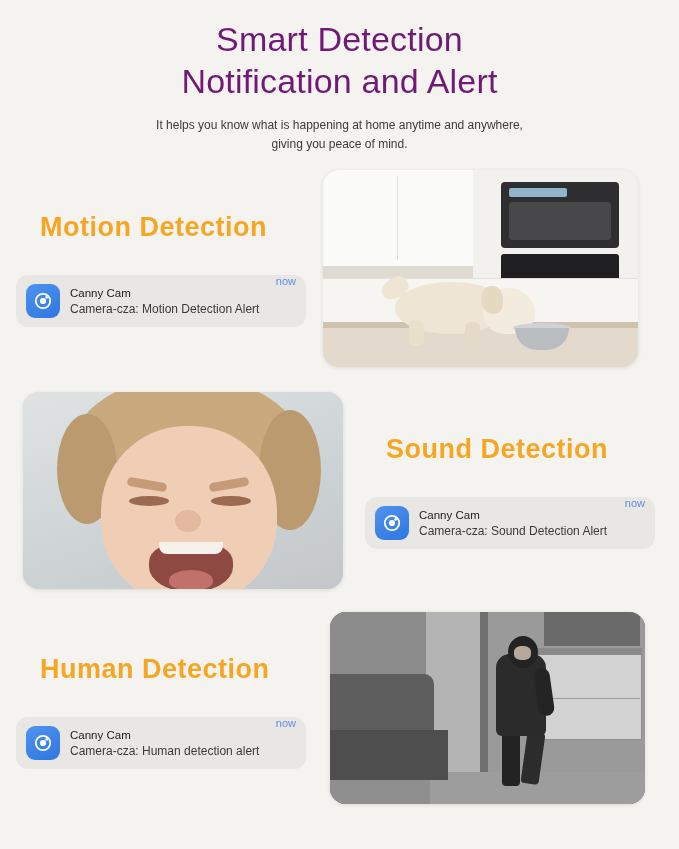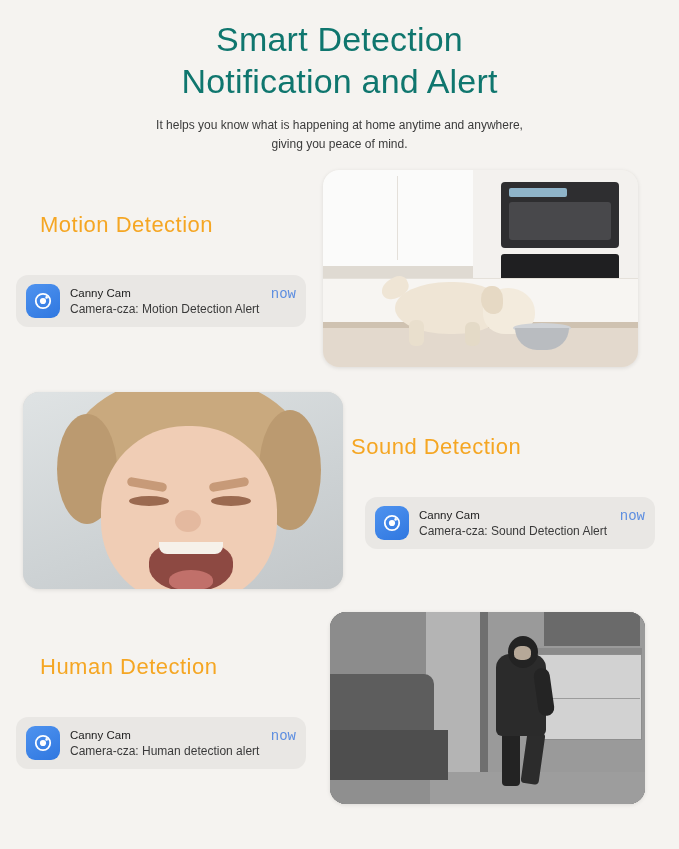--- a/index.html
+++ b/index.html
@@ -16,21 +16,21 @@
   }
 
   
   .header {
     padding-top: 18px;
     text-align: center;
   }
   .title {
     font-size: 34px;
     line-height: 42px;
-    color: #0f766e;
+    color: #701a75;
     font-weight: 400;
     letter-spacing: 0.2px;
     margin: 0 auto;
     width: 560px;
   }
   .subtitle {
     margin: 14px auto 0;
     width: 520px;
     font-size: 12px;
     line-height: 19px;
@@ -75,28 +75,28 @@
   .photo-3 {
     left: 330px;
     top: 0px;
     width: 315px;
     height: 192px;
     background: #6c6c6c;
   }
 
   .label {
     position: absolute;
-    font-size: 22px;
-    font-weight: normal;
+    font-size: 27px;
+    font-weight: bold;
     color: #f5a623;
     letter-spacing: 0.5px;
     white-space: nowrap;
   }
   .label-1 { left: 40px; top: 42px; }
-  .label-2 { left: 351px; top: 42px; }
+  .label-2 { left: 386px; top: 42px; }
   .label-3 { left: 40px; top: 42px; }
 
   
   .notif {
     position: absolute;
     width: 290px;
     height: 52px;
     background: #e9e7e4;
     border-radius: 12px;
     display: flex;
@@ -133,26 +133,25 @@
   }
   .notif-msg {
     font-size: 12px;
     color: #3a3a3a;
     line-height: 16px;
     white-space: nowrap;
     overflow: hidden;
     text-overflow: ellipsis;
   }
   .notif-time {
-    font-size: 14px;
+    font-size: 11px;
     color: #5d8ee0;
     align-self: flex-start;
-    margin-top: 11px;
+    margin-top: 0;
     flex: none;
-    font-family: Liberation Mono, monospace;
   }
 
   
   
   .k-wall { position:absolute; left:0; top:0; width:100%; height:100%; background:#efece7; }
   .k-cab-top { position:absolute; left:0; top:0; width:150px; height:96px; background:#fbfbfa; border-right:1px solid #e2ded7;}
   .k-cab-top:after { content:""; position:absolute; left:74px; top:6px; width:1px; height:84px; background:#e4e0da;}
   .k-oven-col { position:absolute; left:150px; top:0; width:165px; height:118px; background:#f3f1ee; }
   .k-oven { position:absolute; left:28px; top:12px; width:118px; height:66px; background:#2e2e30; border-radius:4px; }
   .k-oven-glass { position:absolute; left:8px; top:20px; width:102px; height:38px; background:#48484b; border-radius:3px;}

